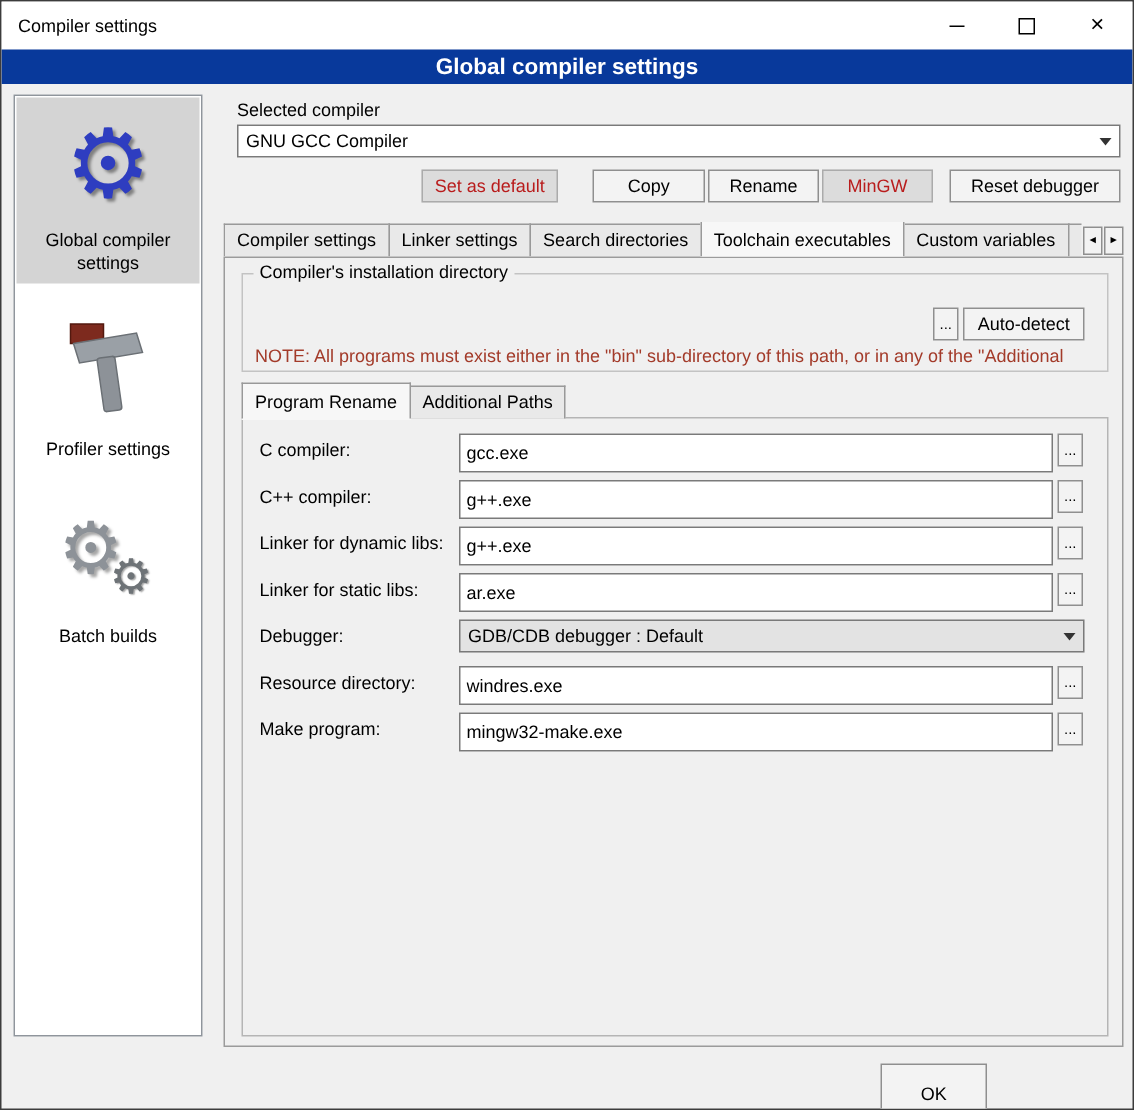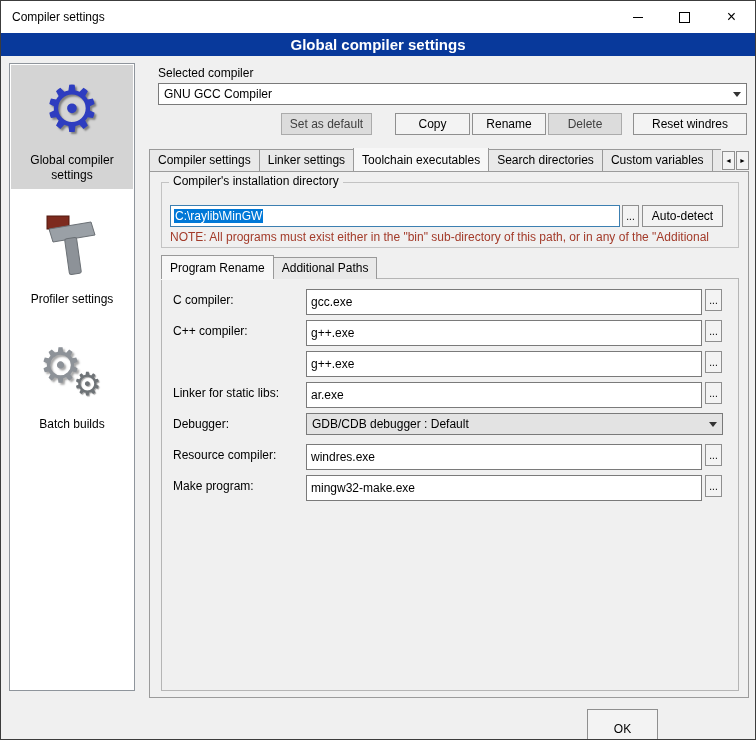--- a/index.html
+++ b/index.html
@@ -24,21 +24,21 @@
   .side-item + .side-item{margin-top:14px;}
   .gear-blue{font-size:64px;line-height:72px;color:#2e3dc0;text-shadow:2px 2px 2px rgba(0,0,0,.40);}
   .side-label{margin-top:8px;line-height:15px;}
   .gear-gray-wrap{position:relative;width:70px;height:74px;}
   .gear-gray-big{position:absolute;left:2px;top:2px;font-size:48px;color:#8d9298;text-shadow:2px 2px 2px rgba(0,0,0,.35);}
   .gear-gray-small{position:absolute;left:36px;top:30px;font-size:32px;color:#6e7377;text-shadow:1px 1px 1px rgba(0,0,0,.35);}
 
   
   .lbl{position:absolute;line-height:16px;}
   .btn{position:absolute;background:#f3f3f3;border:1px solid #8f8f8f;box-sizing:border-box;display:flex;align-items:center;justify-content:center;font-family:inherit;font-size:12px;cursor:default;}
-  .btn.disabled{background:#dcdcdc;color:#404040;border-color:#ababab;}
+  .btn.disabled{background:#dcdcdc;color:#b91c1c;border-color:#ababab;}
   .combo{position:absolute;background:#fff;border:1px solid #7a7a7a;box-sizing:border-box;display:flex;align-items:center;padding:0 5px;}
   .combo .caret{margin-left:auto;width:0;height:0;border-left:4px solid transparent;border-right:4px solid transparent;border-top:5px solid #333;}
   .combo.gray{background:#e3e3e3;gap:42px;}
   .tin{position:absolute;height:22px;border:1px solid #7a7a7a;background:#fff;font-family:"Liberation Sans",sans-serif;font-size:12px;padding:12px 4px;box-sizing:border-box;}
 
   
   .tabstrip{position:absolute;left:148px;top:147px;width:572px;height:23px;display:flex;align-items:flex-end;overflow:hidden;white-space:nowrap;}
   .tab{flex:0 0 auto;border:1px solid #999;border-bottom:none;background:#e9e9e9;padding:3px 8px;margin-right:-1px;line-height:15px;cursor:default;}
   .tab.active{background:#f7f7f7;padding-top:5px;position:relative;z-index:3;box-shadow:0 1px 0 #f7f7f7;}
   .tabnav{position:absolute;left:721px;top:150px;display:flex;gap:1px;z-index:4;}
@@ -112,75 +112,73 @@
 
   <div class="lbl" style="left:157px;top:64px;">Selected compiler</div>
   <div class="combo" style="left:157px;top:82px;width:589px;height:22px;">
     <span>GNU GCC Compiler</span>
     <span class="caret"></span>
   </div>
 
   <button class="btn disabled" style="left:280px;top:112px;width:91px;height:22px;">Set as default</button>
   <button class="btn" style="left:394px;top:112px;width:75px;height:22px;">Copy</button>
   <button class="btn" style="left:471px;top:112px;width:74px;height:22px;">Rename</button>
-  <button class="btn disabled" style="left:547px;top:112px;width:74px;height:22px;">Delete</button>
-  <button class="btn" style="left:632px;top:112px;width:114px;height:22px;">Reset windres</button>
+  <button class="btn disabled" style="left:547px;top:112px;width:74px;height:22px;">MinGW</button>
+  <button class="btn" style="left:632px;top:112px;width:114px;height:22px;">Reset debugger</button>
 
   <div class="tabstrip">
     <div class="tab">Compiler settings</div>
     <div class="tab">Linker settings</div>
+    <div class="tab">Search directories</div>
     <div class="tab active">Toolchain executables</div>
-    <div class="tab">Search directories</div>
     <div class="tab">Custom variables</div>
     <div class="tab">Build options</div>
   </div>
   <div class="tabnav">
     <button class="btn">◄</button>
     <button class="btn">►</button>
   </div>
 
   <div class="panel"></div>
 
   <div class="gbox"></div>
   <div class="gleg">Compiler's installation directory</div>
-  <div class="dirinput">
-    <span class="seltext">C:\raylib\MinGW</span>
-  </div>
   <button class="btn dots" style="left:621px;top:204px;">...</button>
   <button class="btn" style="left:641px;top:204px;width:81px;height:22px;">Auto-detect</button>
   <div class="note">NOTE: All programs must exist either in the "bin" sub-directory of this path, or in any of the "Additional</div>
 
   <div class="subtabstrip">
     <div class="tab active">Program Rename</div>
     <div class="tab">Additional Paths</div>
   </div>
   <div class="subpanel"></div>
 
   <div class="flabel" style="top:288px;">C compiler:</div>
   <input class="tin" style="left: 305px; top: 288px; width: 396px;" value="gcc.exe">
   <button class="btn dots" style="left:704px;top:288px;">...</button>
 
   <div class="flabel" style="top:319px;">C++ compiler:</div>
   <input class="tin" style="left: 305px; top: 319px; width: 396px;" value="g++.exe">
   <button class="btn dots" style="left:704px;top:319px;">...</button>
 
+  <div class="flabel" style="top:350px;">Linker for dynamic libs:</div>
   <input class="tin" style="left: 305px; top: 350px; width: 396px;" value="g++.exe">
   <button class="btn dots" style="left:704px;top:350px;">...</button>
 
   <div class="flabel" style="top:381px;">Linker for static libs:</div>
   <input class="tin" style="left: 305px; top: 381px; width: 396px;" value="ar.exe">
   <button class="btn dots" style="left:704px;top:381px;">...</button>
 
   <div class="flabel" style="top:412px;text-align:center;">Debugger:</div>
   <div class="combo gray" style="left:305px;top:412px;width:417px;height:22px;">
     <span>GDB/CDB debugger : Default</span>
     <span class="caret"></span>
   </div>
 
-  <div class="flabel" style="top:443px;">Resource compiler:</div>
+  <div class="flabel" style="top:443px;">Resource directory:</div>
   <input class="tin" style="left: 305px; top: 443px; width: 396px;" value="windres.exe">
   <button class="btn dots" style="left:704px;top:443px;">...</button>
 
   <div class="flabel" style="top:474px;text-align:right;">Make program:</div>
   <input class="tin" style="left: 305px; top: 474px; width: 396px;" value="mingw32-make.exe">
   <button class="btn dots" style="left:704px;top:474px;">...</button>
 
   <button class="btn footer-btn" style="left:586px;top:708px;width:71px;">OK</button>
   <button class="btn footer-btn" style="left:671px;top:744px;width:75px;margin-top:20px;">Cancel</button>
 

